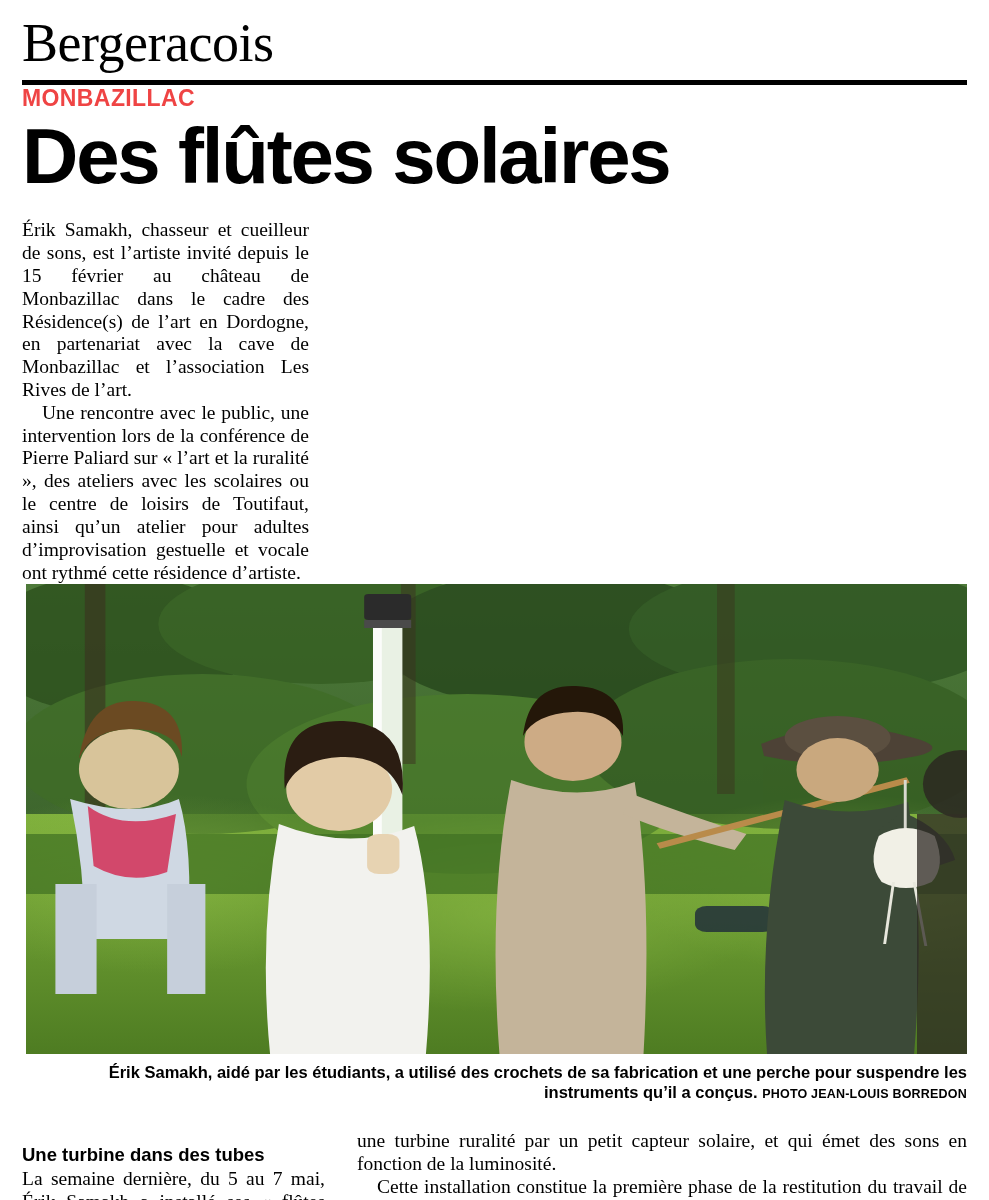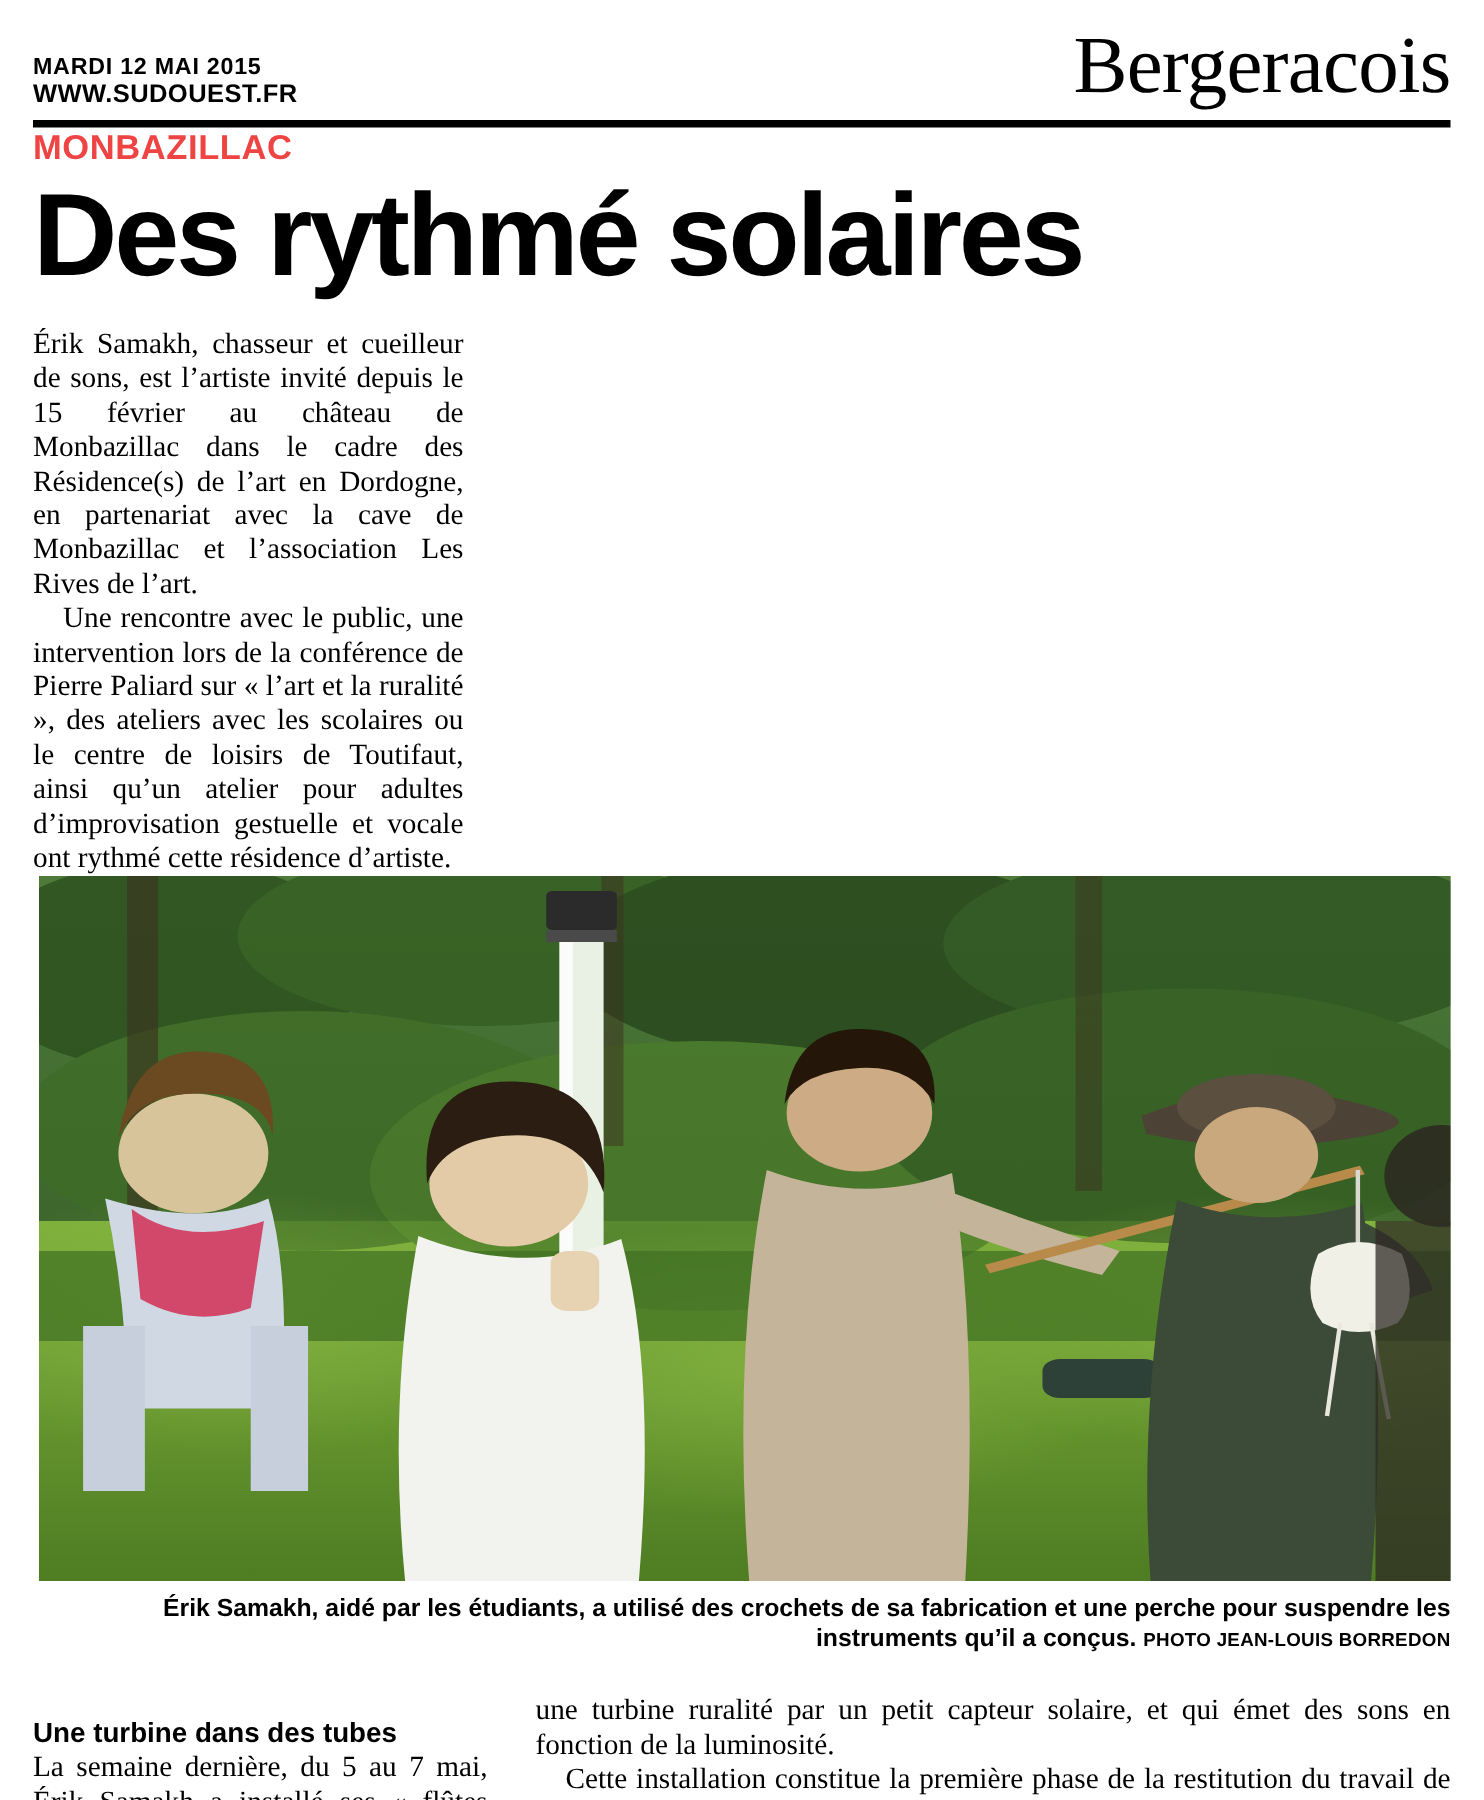--- a/index.html
+++ b/index.html
@@ -150,31 +150,27 @@
     margin-top: 6px;
     text-align: right;
   }
 </style>
 </head>
 <body>
 
 <div class="page">
 
   <div class="masthead">
-    <div class="masthead-left">
-      <div class="masthead-date">MARDI 12 MAI 2015</div>
-      <div class="masthead-url">WWW.SUDOUEST.FR</div>
-    </div>
     <div class="masthead-section">Bergeracois</div>
   </div>
   <div class="rule-thick"></div>
 
   <div class="kicker">MONBAZILLAC</div>
   <h1 class="headline">
-    <span>Des rythmé solaires</span>
+    <span>Des flûtes solaires</span>
   </h1>
 
   <div class="upper">
 
     <div class="col-lead">
       <p class="body">Érik Samakh, chasseur et cueilleur de sons, est l’artiste invité depuis le 15 février au château de Monbazillac dans le cadre des Résidence(s) de l’art en Dordogne, en partenariat avec la cave de Monbazillac et l’association Les Rives de l’art.</p>
       <p class="body">Une rencontre avec le public, une intervention lors de la conférence de Pierre Paliard sur « l’art et la ruralité », des ateliers avec les scolaires ou le centre de loisirs de Toutifaut, ainsi qu’un atelier pour adultes d’improvisation gestuelle et vocale ont rythmé cette résidence d’artiste.</p>
     </div>
 
     <div class="photo-col">

